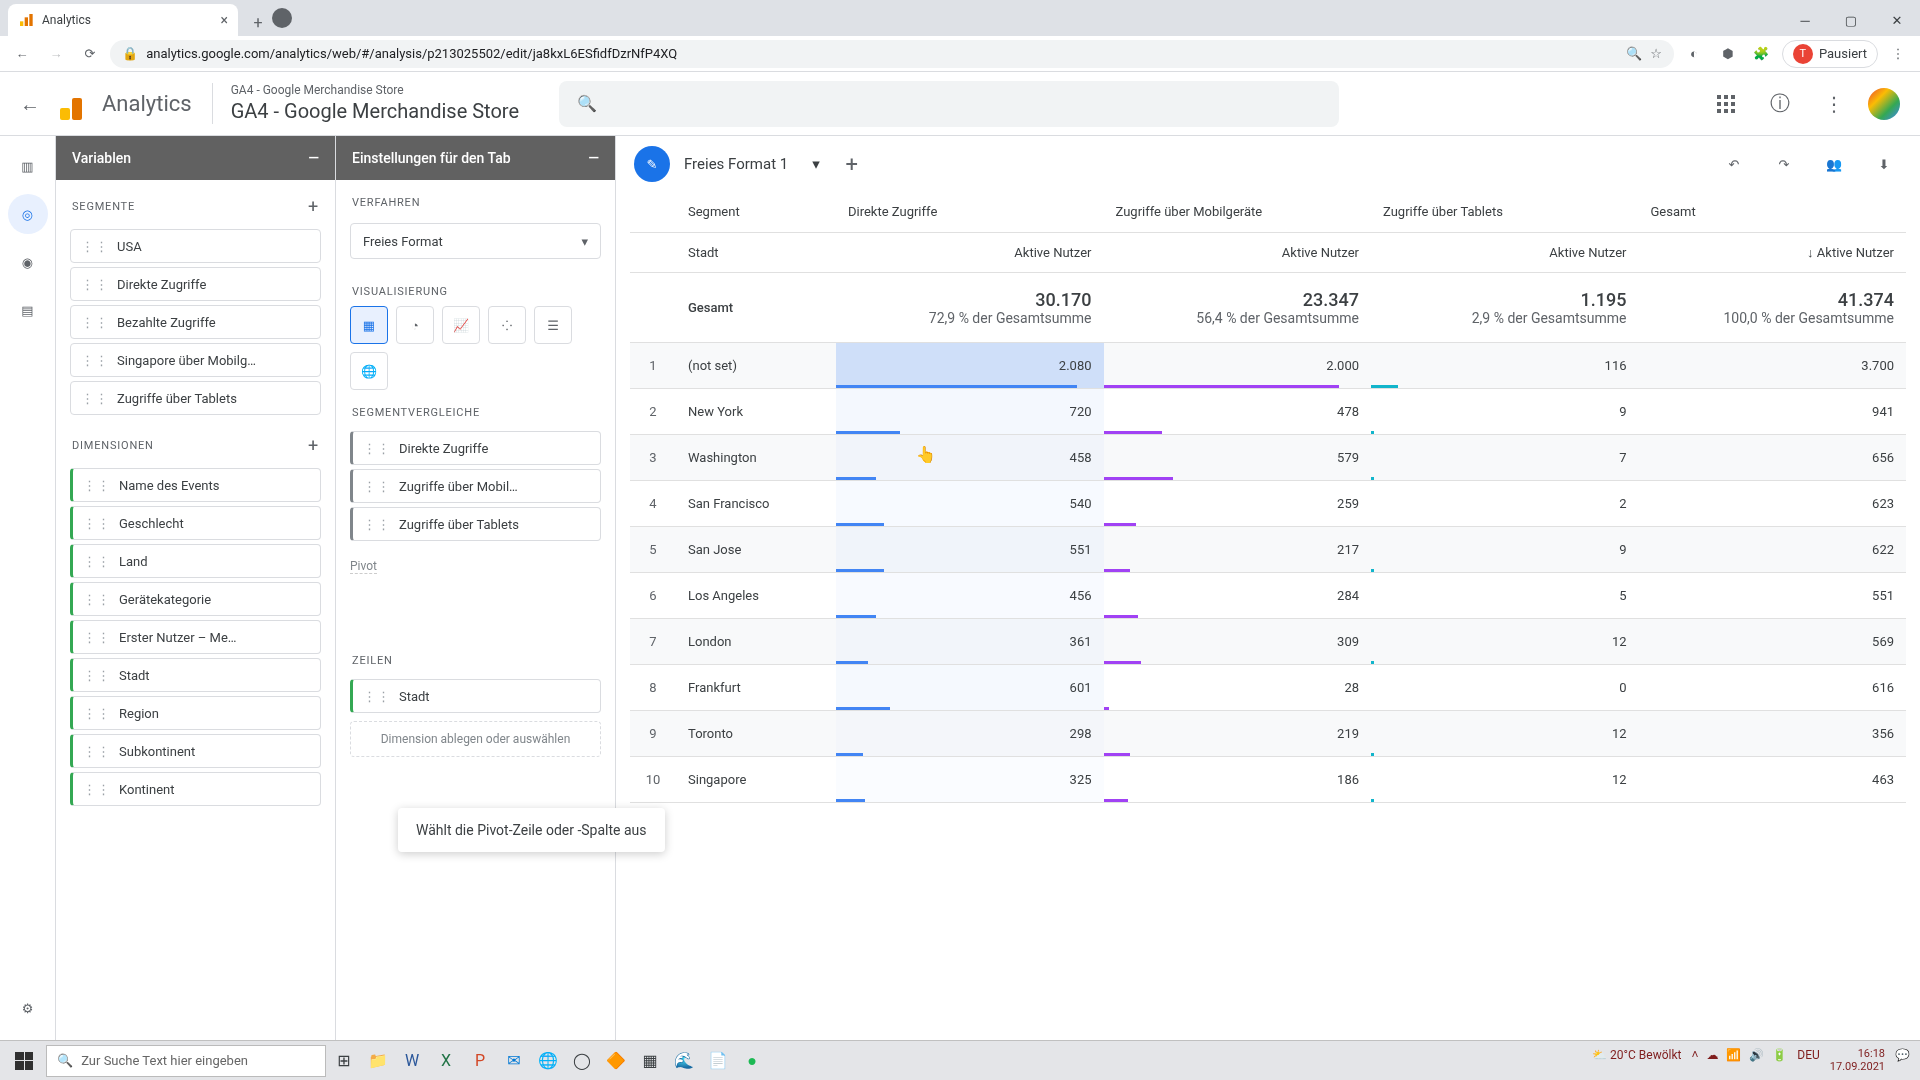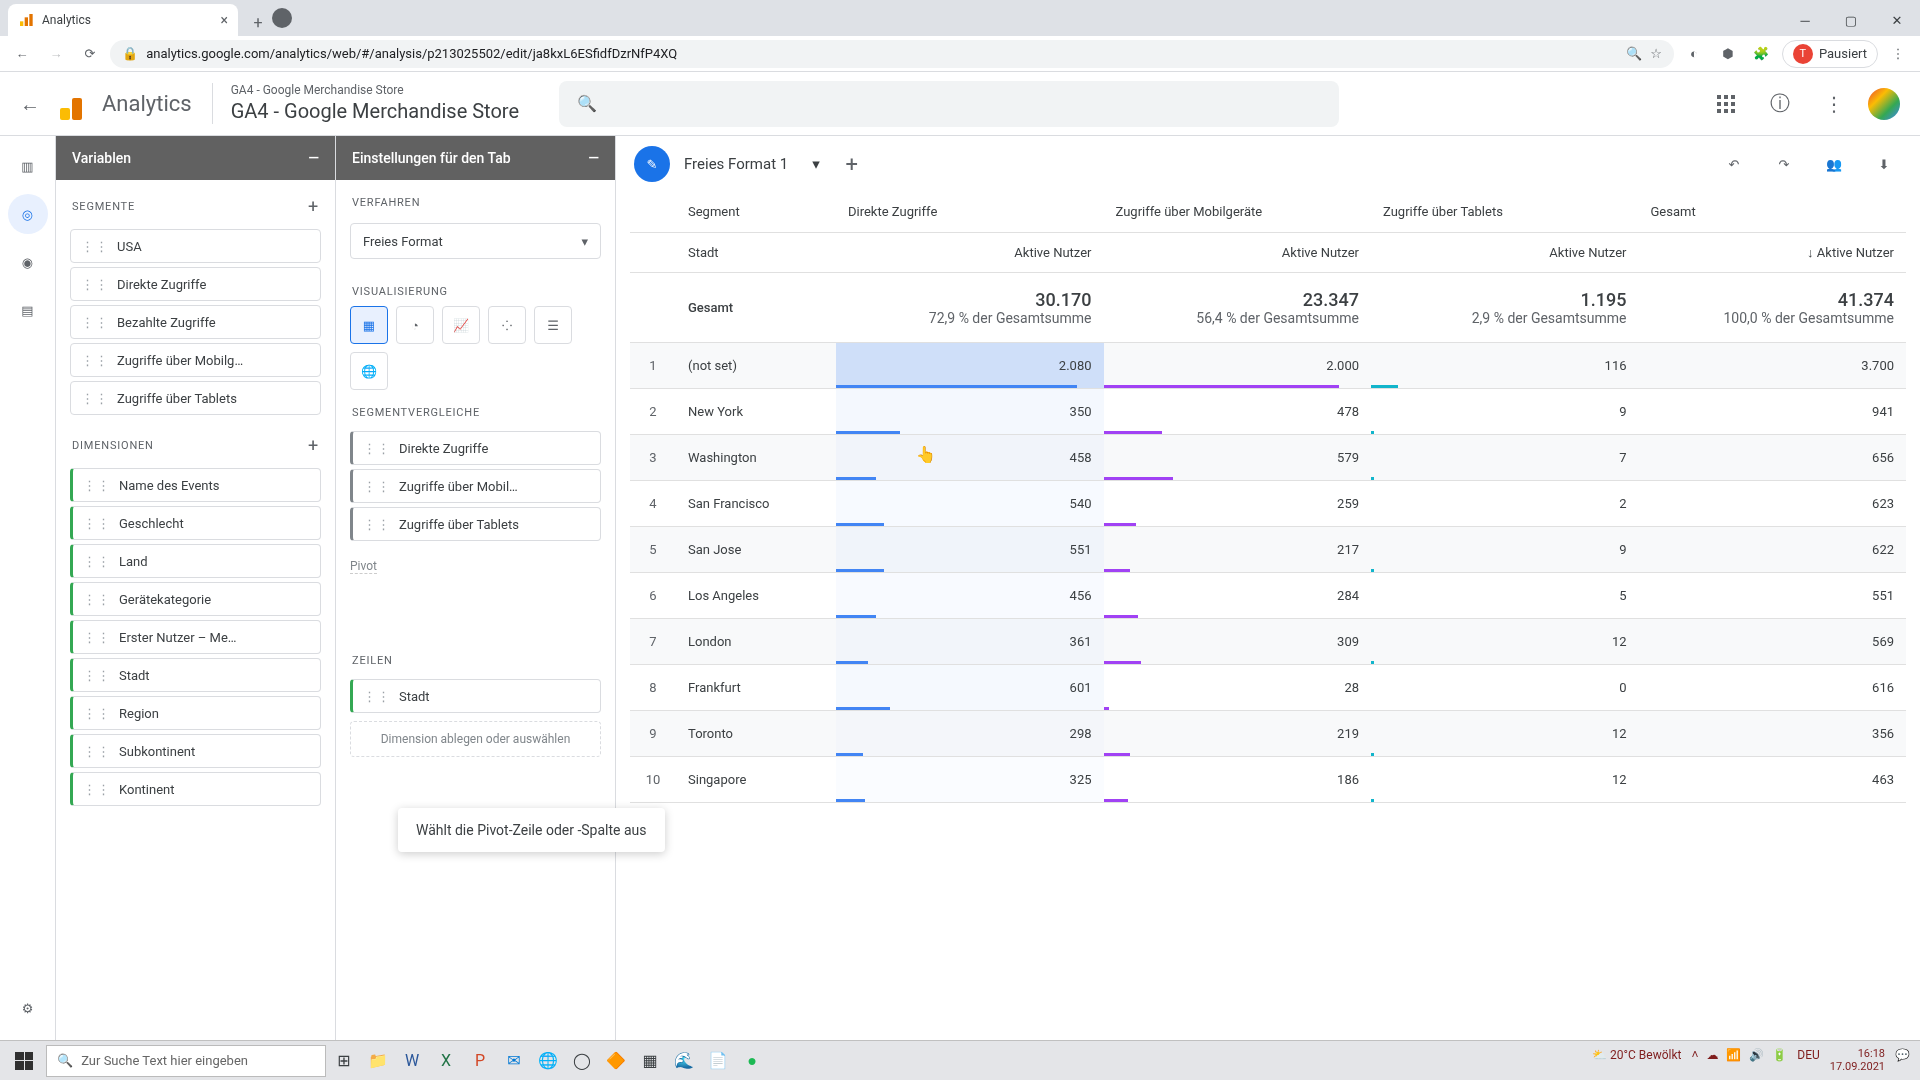--- a/index.html
+++ b/index.html
@@ -215,21 +215,21 @@
         <div class="chip">
           <span class="grip">⋮⋮</span>
           <span>Direkte Zugriffe</span>
         </div>
         <div class="chip">
           <span class="grip">⋮⋮</span>
           <span>Bezahlte Zugriffe</span>
         </div>
         <div class="chip">
           <span class="grip">⋮⋮</span>
-          <span>Zugriffe über Mobilg…</span>
+          <span>Singapore über Mobilg…</span>
         </div>
         <div class="chip">
           <span class="grip">⋮⋮</span>
           <span>Zugriffe über Tablets</span>
         </div>
       </div>
     <div class="section-hd">
       <span>DIMENSIONEN</span>
       <span class="plus">+</span>
     </div>
@@ -395,21 +395,21 @@
       <td class="col-idx">1</td>
       <td>(not set)</td>
       <td class="num"><div class="heat" style="background:rgba(66,133,244,0.22)"></div><span class="cell-val">2.080</span><div class="cell-bar bar-blue" style="width:90%"></div></td>
       <td class="num"><span class="cell-val">2.000</span><div class="cell-bar bar-purple" style="width:88%"></div></td>
       <td class="num"><span class="cell-val">116</span><div class="cell-bar bar-teal" style="width:10%"></div></td>
       <td class="num">3.700</td>
     </tr>
             <tr class="">
       <td class="col-idx">2</td>
       <td>New York</td>
-      <td class="num"><div class="heat" style="background:rgba(66,133,244,0.06)"></div><span class="cell-val">350</span><div class="cell-bar bar-blue" style="width:24%"></div></td>
+      <td class="num"><div class="heat" style="background:rgba(66,133,244,0.06)"></div><span class="cell-val">720</span><div class="cell-bar bar-blue" style="width:24%"></div></td>
       <td class="num"><span class="cell-val">478</span><div class="cell-bar bar-purple" style="width:22%"></div></td>
       <td class="num"><span class="cell-val">9</span><div class="cell-bar bar-teal" style="width:1%"></div></td>
       <td class="num">941</td>
     </tr>
             <tr class="zebra">
       <td class="col-idx">3</td>
       <td>Washington</td>
       <td class="num"><div class="heat" style="background:rgba(66,133,244,0.0375)"></div><span class="cell-val">458</span><div class="cell-bar bar-blue" style="width:15%"></div></td>
       <td class="num"><span class="cell-val">579</span><div class="cell-bar bar-purple" style="width:26%"></div></td>
       <td class="num"><span class="cell-val">7</span><div class="cell-bar bar-teal" style="width:1%"></div></td>

